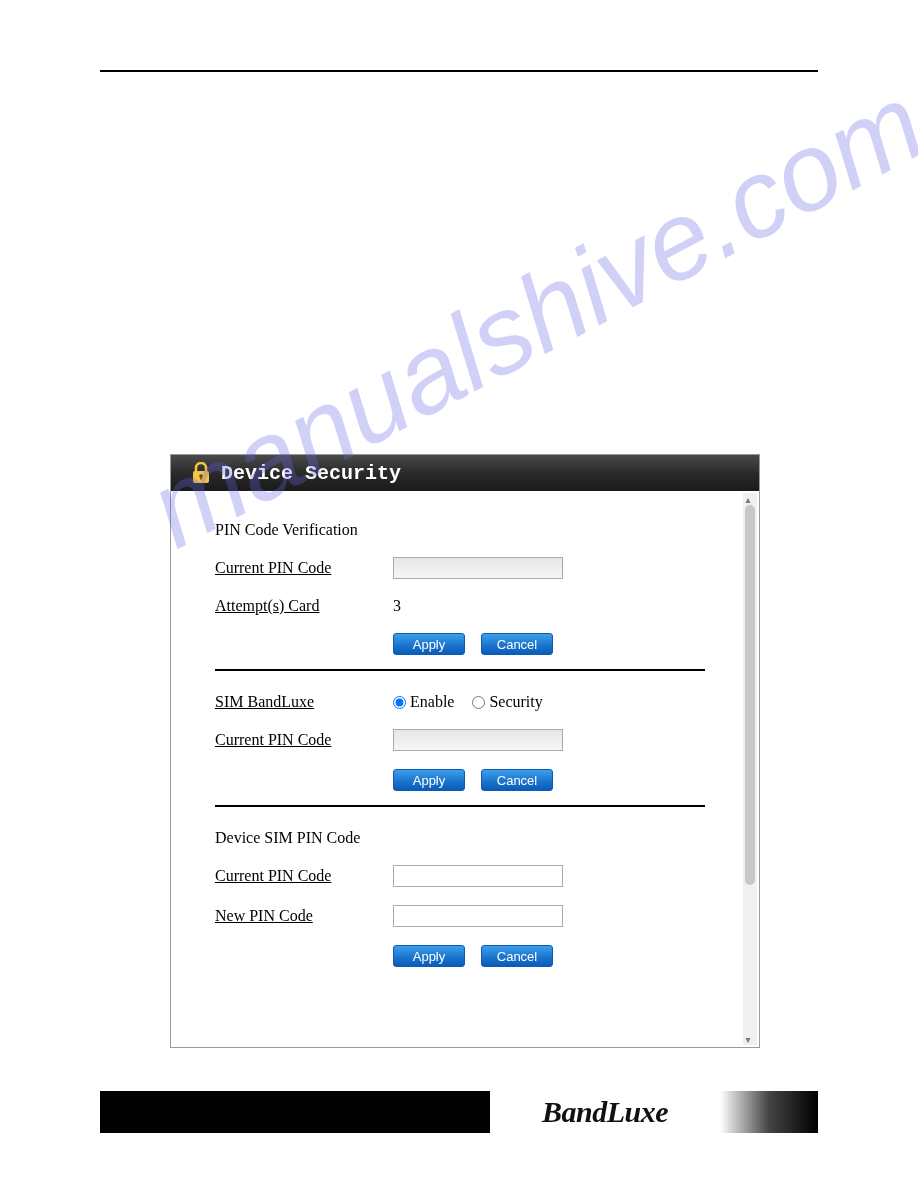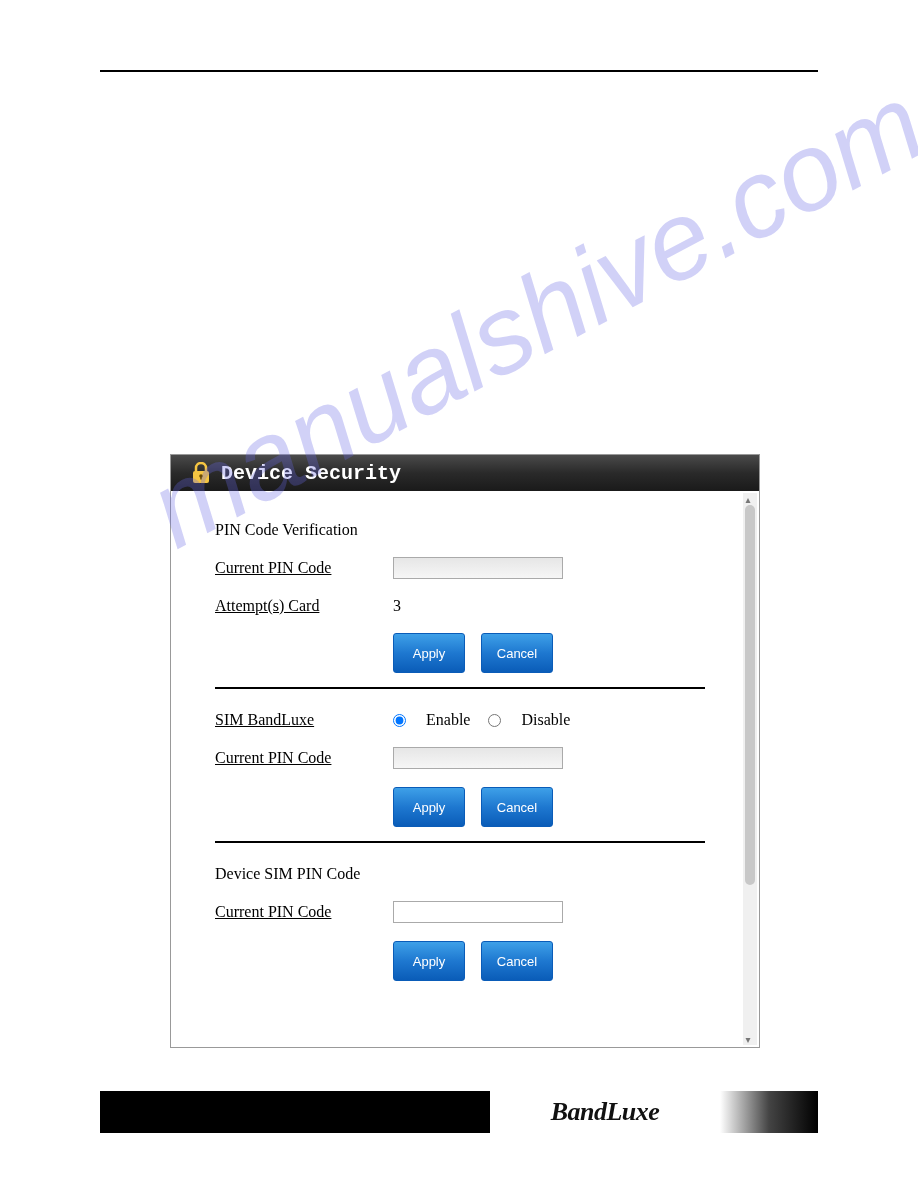--- a/index.html
+++ b/index.html
@@ -123,39 +123,39 @@
   }
   .radio-group {
     display: flex;
     gap: 18px;
     align-items: center;
     font-size: 16px;
   }
   .radio-item {
     display: flex;
     align-items: center;
-    gap: 20px;
+    gap: 4px;
     justify-content: flex-end;
   }
   input[type="radio"] { margin: 0; }
   .button-row {
     margin-left: 178px;
     display: flex;
     gap: 16px;
     margin-bottom: 14px;
   }
   .btn {
     font-family: Arial, sans-serif;
     font-size: 13px;
     color: #fff;
     background: linear-gradient(to bottom, #3ea0e8 0%, #1e78d0 50%, #0a5cb8 100%);
     border: 1px solid #0a5cb8;
     border-radius: 3px;
     width: 72px;
-    height: 40px;
+    height: 22px;
     cursor: pointer;
   }
   .divider {
     border: none;
     border-top: 2px solid #000;
     margin: 8px 0 22px 0;
     width: 490px;
   }
   .footer-bar {
     position: absolute;
@@ -170,21 +170,21 @@
     flex: 0 0 390px;
   }
   .footer-logo {
     flex: 0 0 230px;
     display: flex;
     align-items: center;
     justify-content: center;
     font-family: Georgia, "Times New Roman", serif;
     font-style: italic;
     font-weight: bold;
-    font-size: 26px;
+    font-size: 30px;
     color: #111;
     letter-spacing: -0.5px;
   }
   .footer-grad {
     flex: 1;
     background: linear-gradient(to right, #fff, #444, #000);
   }
 </style>
 </head>
 <body>
@@ -232,37 +232,41 @@
 
       <div class="form-row">
         <div class="form-label">SIM BandLuxe</div>
         <div class="radio-group">
           <label class="radio-item">
             <input type="radio" name="simsec" checked="" style="">
             <span>Enable</span>
           </label>
           <label class="radio-item">
             <input type="radio" name="simsec" style="">
-            <span>Disable</span>
+            <span>Security</span>
           </label>
         </div>
       </div>
       <div class="form-row">
         <div class="form-label">Current PIN Code</div>
         <input type="text" class="text-input" value="" style="">
       </div>
       <div class="button-row">
         <button class="btn">Apply</button>
         <button class="btn">Cancel</button>
       </div>
       <hr class="divider">
 
       <div class="section-heading">Device SIM PIN Code</div>
       <div class="form-row">
         <div class="form-label">Current PIN Code</div>
+        <input type="text" class="text-input plain" value="" style="">
+      </div>
+      <div class="form-row">
+        <div class="form-label">New PIN Code</div>
         <input type="text" class="text-input plain" value="" style="">
       </div>
       <div class="button-row">
         <button class="btn">Apply</button>
         <button class="btn">Cancel</button>
       </div>
     </div>
   </div>
 </div>
 

